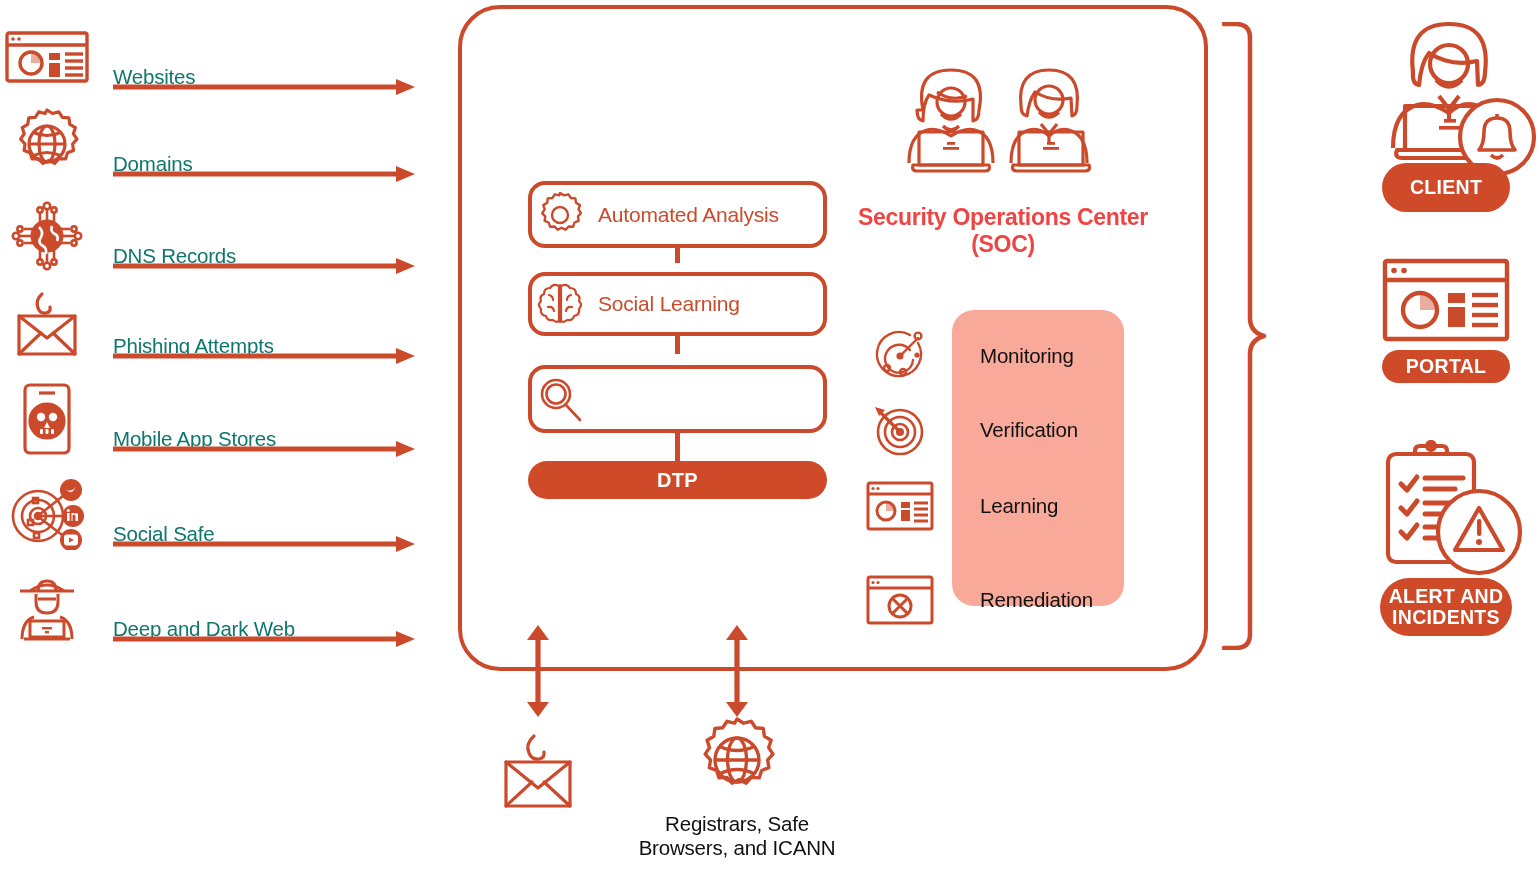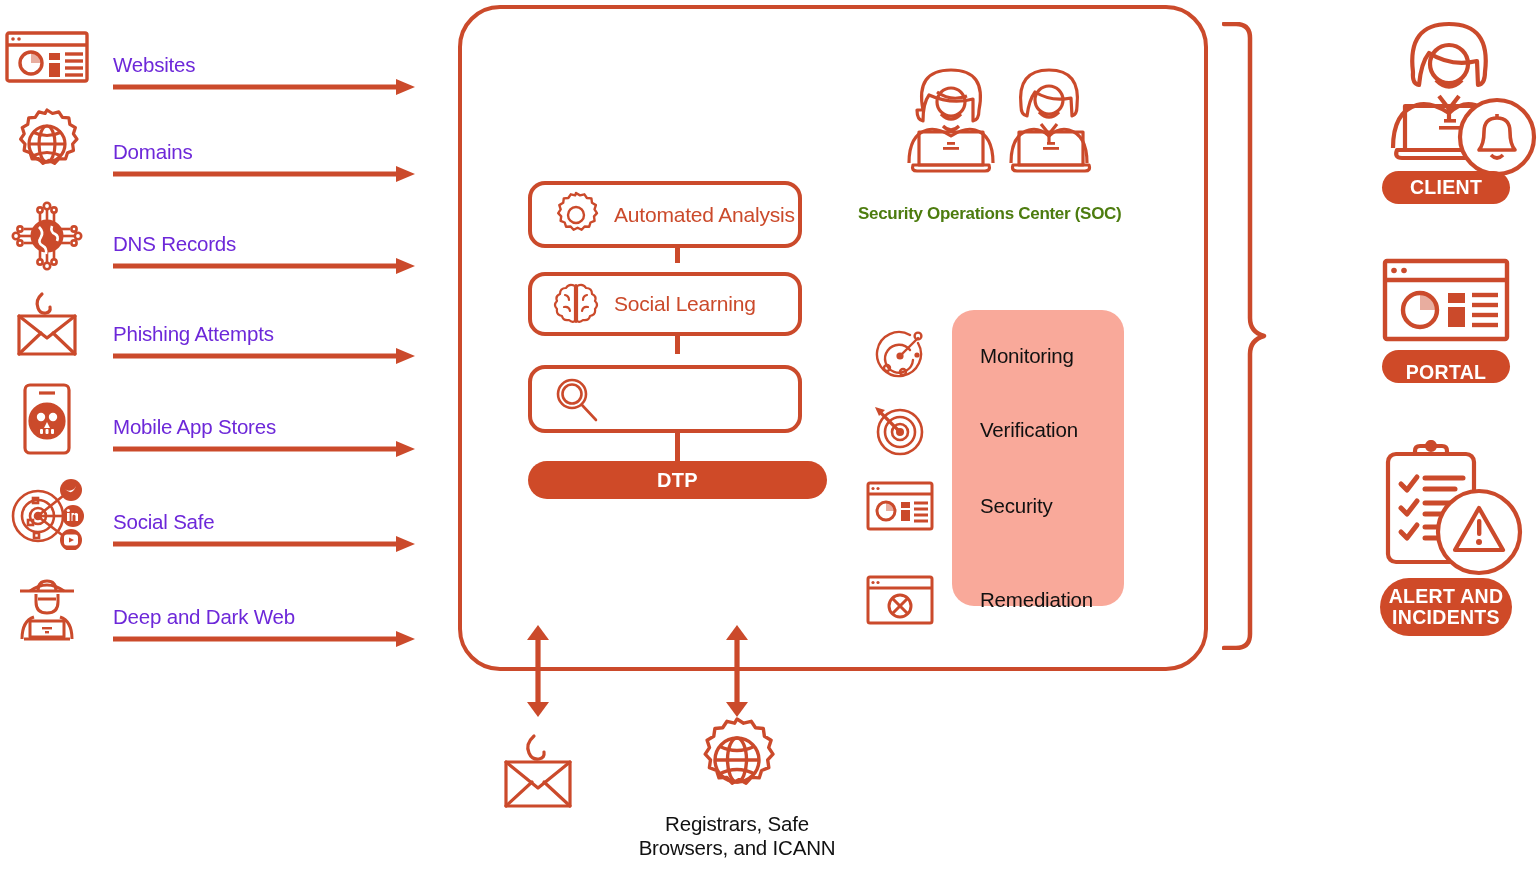--- a/index.html
+++ b/index.html
@@ -20,47 +20,47 @@
   
   .src-row { position: absolute; left: 0; width: 440px; }
   .src-icon {
     position: absolute; left: 4px; top: 0;
     width: 86px; height: 58px;
     display: flex; align-items: center; justify-content: center;
   }
   .src-label {
     position: absolute; left: 113px;
     font-size: 20.5px;
-    color: #6d28d9;
+    color: #0f766e;
     letter-spacing: -0.2px;
     white-space: nowrap;
+    margin-top: 12px;
   }
   .src-arrow { position: absolute; left: 113px; width: 302px; height: 18px; }
 
   
   #main-panel {
     position: absolute;
     left: 458px; top: 5px;
     width: 750px; height: 666px;
     border: 4.5px solid #CB4A2B;
     border-radius: 42px;
     background: #fff;
   }
 
   
   .stack-box {
     position: absolute;
     left: 528px;
-    width: 274px;
+    width: 299px;
     border: 4.5px solid #CB4A2B;
     border-radius: 17px;
     background: #fff;
     display: flex;
     align-items: center;
-    padding-left: 16px;
   }
   .stack-box .bx-icon {
     width: 56px; height: 52px; flex: 0 0 56px;
     display: flex; align-items: center; justify-content: center;
   }
   .stack-box .bx-label {
     margin-left: 10px;
     font-size: 21px;
     color: #CB4A2B;
     line-height: 1.12;
@@ -81,21 +81,22 @@
     font-size: 20px;
     font-weight: bold;
     display: flex; align-items: center; justify-content: center;
     letter-spacing: 0.3px;
   }
 
   
   #soc-people { position: absolute; left: 893px; top: 68px; width: 218px; height: 125px; }
   #soc-title {
     position: absolute; left: 858px; top: 204px; width: 290px;
-    font-size: 17px; font-weight: bold; color: #4d7c0f;
+    text-align: center;
+    font-size: 23px; font-weight: bold; color: #ef4444;
     line-height: 1.18; letter-spacing: -0.3px;
   }
 
   
   #activity-panel {
     position: absolute; left: 952px; top: 310px;
     width: 172px; height: 296px;
     background: #F9A99A;
     border-radius: 22px;
   }
@@ -490,21 +491,21 @@
         <rect x="35" y="21" width="9" height="6" fill="#CB4A2B"></rect>
           <rect x="35" y="29" width="9" height="11" fill="#CB4A2B"></rect>
         <g stroke="#CB4A2B" stroke-width="3">
             <line x1="48" y1="22" x2="62" y2="22"></line>
             <line x1="48" y1="28" x2="62" y2="28"></line>
             <line x1="48" y1="34" x2="62" y2="34"></line>
             <line x1="48" y1="40" x2="62" y2="40"></line>
           </g>
       </svg>
     </div>
-    <div class="act-label">Security</div>
+    <div class="act-label">Learning</div>
   </div>
 
   <div class="act-row" style="top:572px;">
     <div class="act-icon icon">
       <svg width="68" height="50" viewBox="0 0 68 50">
         <g fill="none" stroke="#CB4A2B" stroke-width="3">
             <rect x="2" y="2" width="64" height="46" rx="2"></rect>
             <line x1="2" y1="13" x2="66" y2="13"></line>
         <circle cx="34" cy="31" r="11"></circle>
             <line x1="27" y1="24" x2="41" y2="38"></line>
@@ -541,21 +542,21 @@
             <rect x="93" y="99" width="12" height="3.6"></rect>
           </g>
       <circle cx="146" cy="117" r="37" fill="#fff" stroke="#CB4A2B" stroke-width="4.2"></circle>
       <g fill="none" stroke="#CB4A2B" stroke-width="3.6" stroke-linejoin="round">
         <path d="M146 94 v4"></path>
         <path d="M146 98 q-13 0 -13 14 q0 12 -5 18 h36 q-5 -6 -5 -18 q0 -14 -13 -14z"></path>
         <path d="M140 135 q6 6 12 0"></path>
       </g>
         </svg>
     </div>
-    <div class="out-pill" style="margin-top:-18px; width:128px; height:33px; font-size:19.5px;">
+    <div class="out-pill" style="margin-top:-18px; width:128px; height:49px; font-size:19.5px;">
       <span>CLIENT</span>
     </div>
   </div>
 
   <div class="out-block" style="left:1346px; top:256px;">
     <div class="out-icon icon" style="width:200px; height:88px;">
       <svg width="128" height="84" viewBox="0 0 128 84">
         <g fill="none" stroke="#CB4A2B" stroke-width="4.4">
             <rect x="3" y="3" width="122" height="78" rx="2"></rect>
             <line x1="3" y1="22" x2="125" y2="22"></line>
@@ -567,21 +568,21 @@
         <rect x="66" y="35" width="17" height="10" fill="#CB4A2B"></rect>
           <rect x="66" y="49" width="17" height="20" fill="#CB4A2B"></rect>
         <g stroke="#CB4A2B" stroke-width="4.4">
             <line x1="90" y1="37" x2="116" y2="37"></line>
             <line x1="90" y1="47" x2="116" y2="47"></line>
             <line x1="90" y1="57" x2="116" y2="57"></line>
             <line x1="90" y1="67" x2="116" y2="67"></line>
           </g>
       </svg>
     </div>
-    <div class="out-pill" style="margin-top:6px; width:128px; height:33px; font-size:19.5px;align-items:flex-end;">
+    <div class="out-pill" style="margin-top:6px; width:128px; height:33px; font-size:19.5px;">
       <span>PORTAL</span>
     </div>
   </div>
 
   <div class="out-block" style="left:1346px; top:440px;">
     <div class="out-icon icon" style="width:200px; height:142px;">
       <svg width="190" height="142" viewBox="0 0 190 142">
           <g fill="none" stroke="#CB4A2B" stroke-width="4.2" stroke-linejoin="round">
         <rect x="37" y="14" width="86" height="108" rx="8"></rect>
         <path d="M64 14 v-3 q0 -5 5 -5 h22 q5 0 5 5 v3z"></path>

